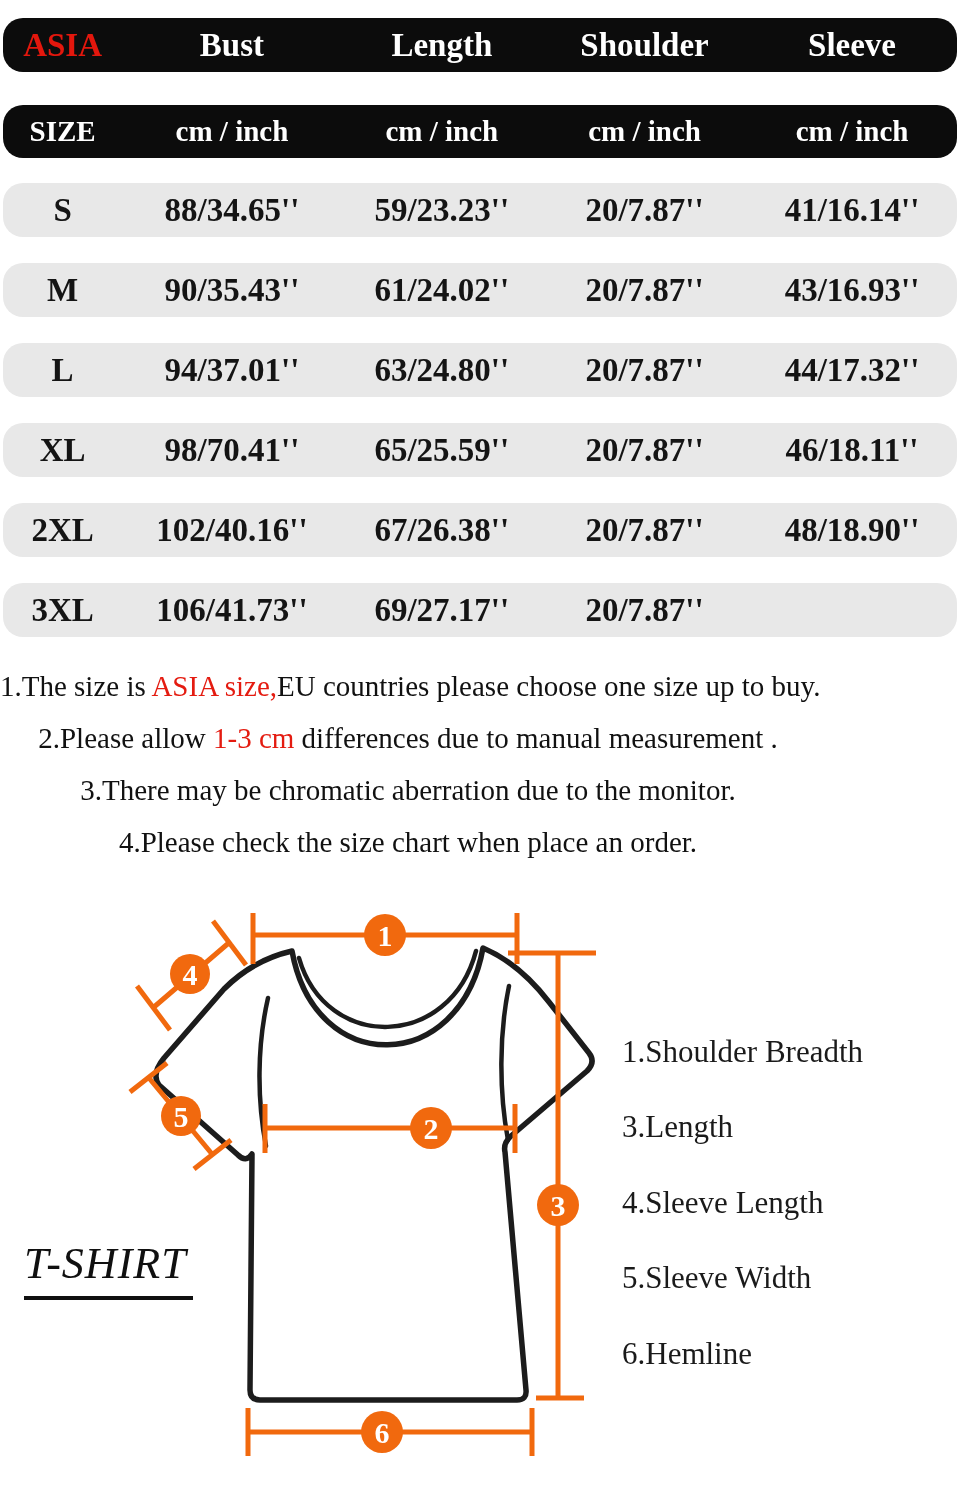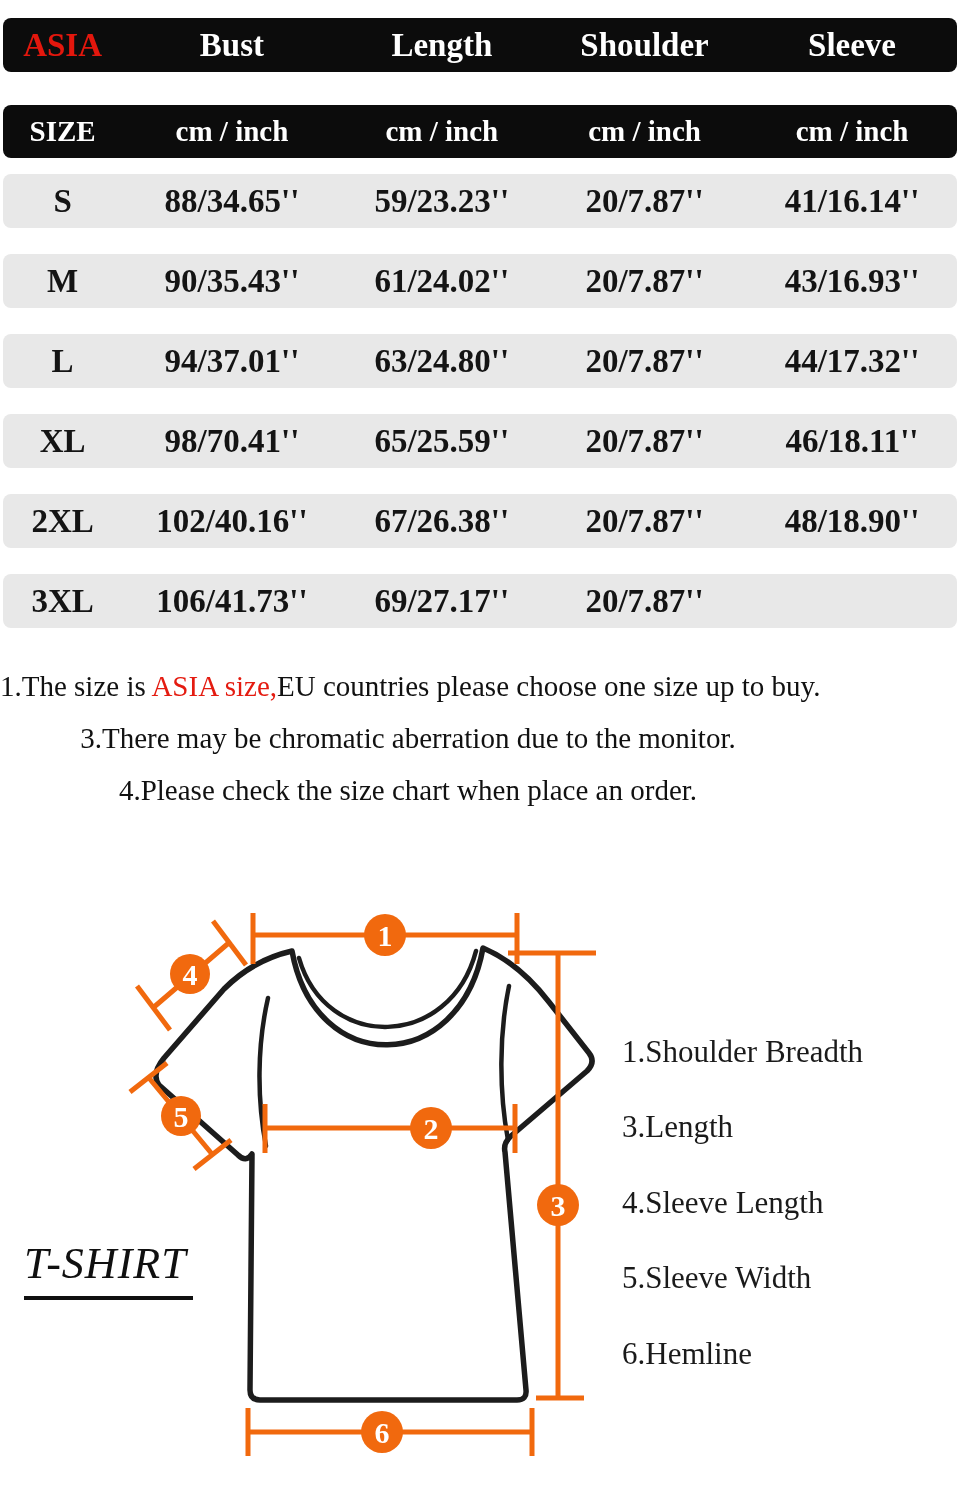--- a/index.html
+++ b/index.html
@@ -3,26 +3,26 @@
 <meta charset="utf-8">
 <style>
   html,body{margin:0;padding:0;}
   body{
     width:960px;height:1495px;position:relative;background:#ffffff;
     font-family:"Liberation Serif",serif;overflow:hidden;
   }
   
   .sizetable{position:absolute;left:3px;top:18px;width:954px;}
   .bar{
-    border-radius:8px;display:grid;
+    border-radius:20px;display:grid;
     grid-template-columns:12.5% 23% 21% 21.5% 22%;
     align-items:center;text-align:center;
   }
   .hdr1{height:54px;background:#0c0c0c;color:#ffffff;font-size:33px;font-weight:bold;margin-bottom:33px;}
-  .hdr2{height:53px;background:#0c0c0c;color:#ffffff;font-size:29px;font-weight:bold;margin-bottom:16px;}
+  .hdr2{height:53px;background:#0c0c0c;color:#ffffff;font-size:29px;font-weight:bold;margin-bottom:25px;}
   .drow{height:54px;background:#e8e8e8;color:#141414;font-size:33px;font-weight:600;margin-bottom:26px;}
   .cell{white-space:nowrap;}
   .red{color:#e3170d;}
   
   .notes{position:absolute;left:0;top:660px;width:816px;text-align:center;color:#111111;}
   .note{height:52px;line-height:52px;font-size:29px;white-space:nowrap;}
   .note .red{color:#e41b10;}
   
   .diagram-svg{position:absolute;left:0;top:900px;}
   .legend{position:absolute;left:622px;top:1014px;}
@@ -96,20 +96,21 @@
   <div class="bar drow">
     <div class="cell">3XL</div>
     <div class="cell">106/41.73''</div>
     <div class="cell">69/27.17''</div>
     <div class="cell">20/7.87''</div>
   </div>
 </div>
 
 <div class="notes">
   <div class="note"><span>1.The size is </span><span class="red">ASIA size,</span><span>EU countries please choose one size up to buy.</span></div>
+  <div class="note"><span>2.Please allow </span><span class="red">1-3 cm</span><span> differences due to manual measurement .</span></div>
   <div class="note"><span>3.There may be chromatic aberration due to the monitor.</span></div>
   <div class="note"><span>4.Please check the size chart when place an order.</span></div>
 </div>
 
 <svg class="diagram-svg" width="960" height="595" viewBox="0 900 960 595">
 
   <path class="shirt" d="
     M 292,951
     C 266,957 243,970 224,989
     L 164,1058 Q 151,1074 159,1085

